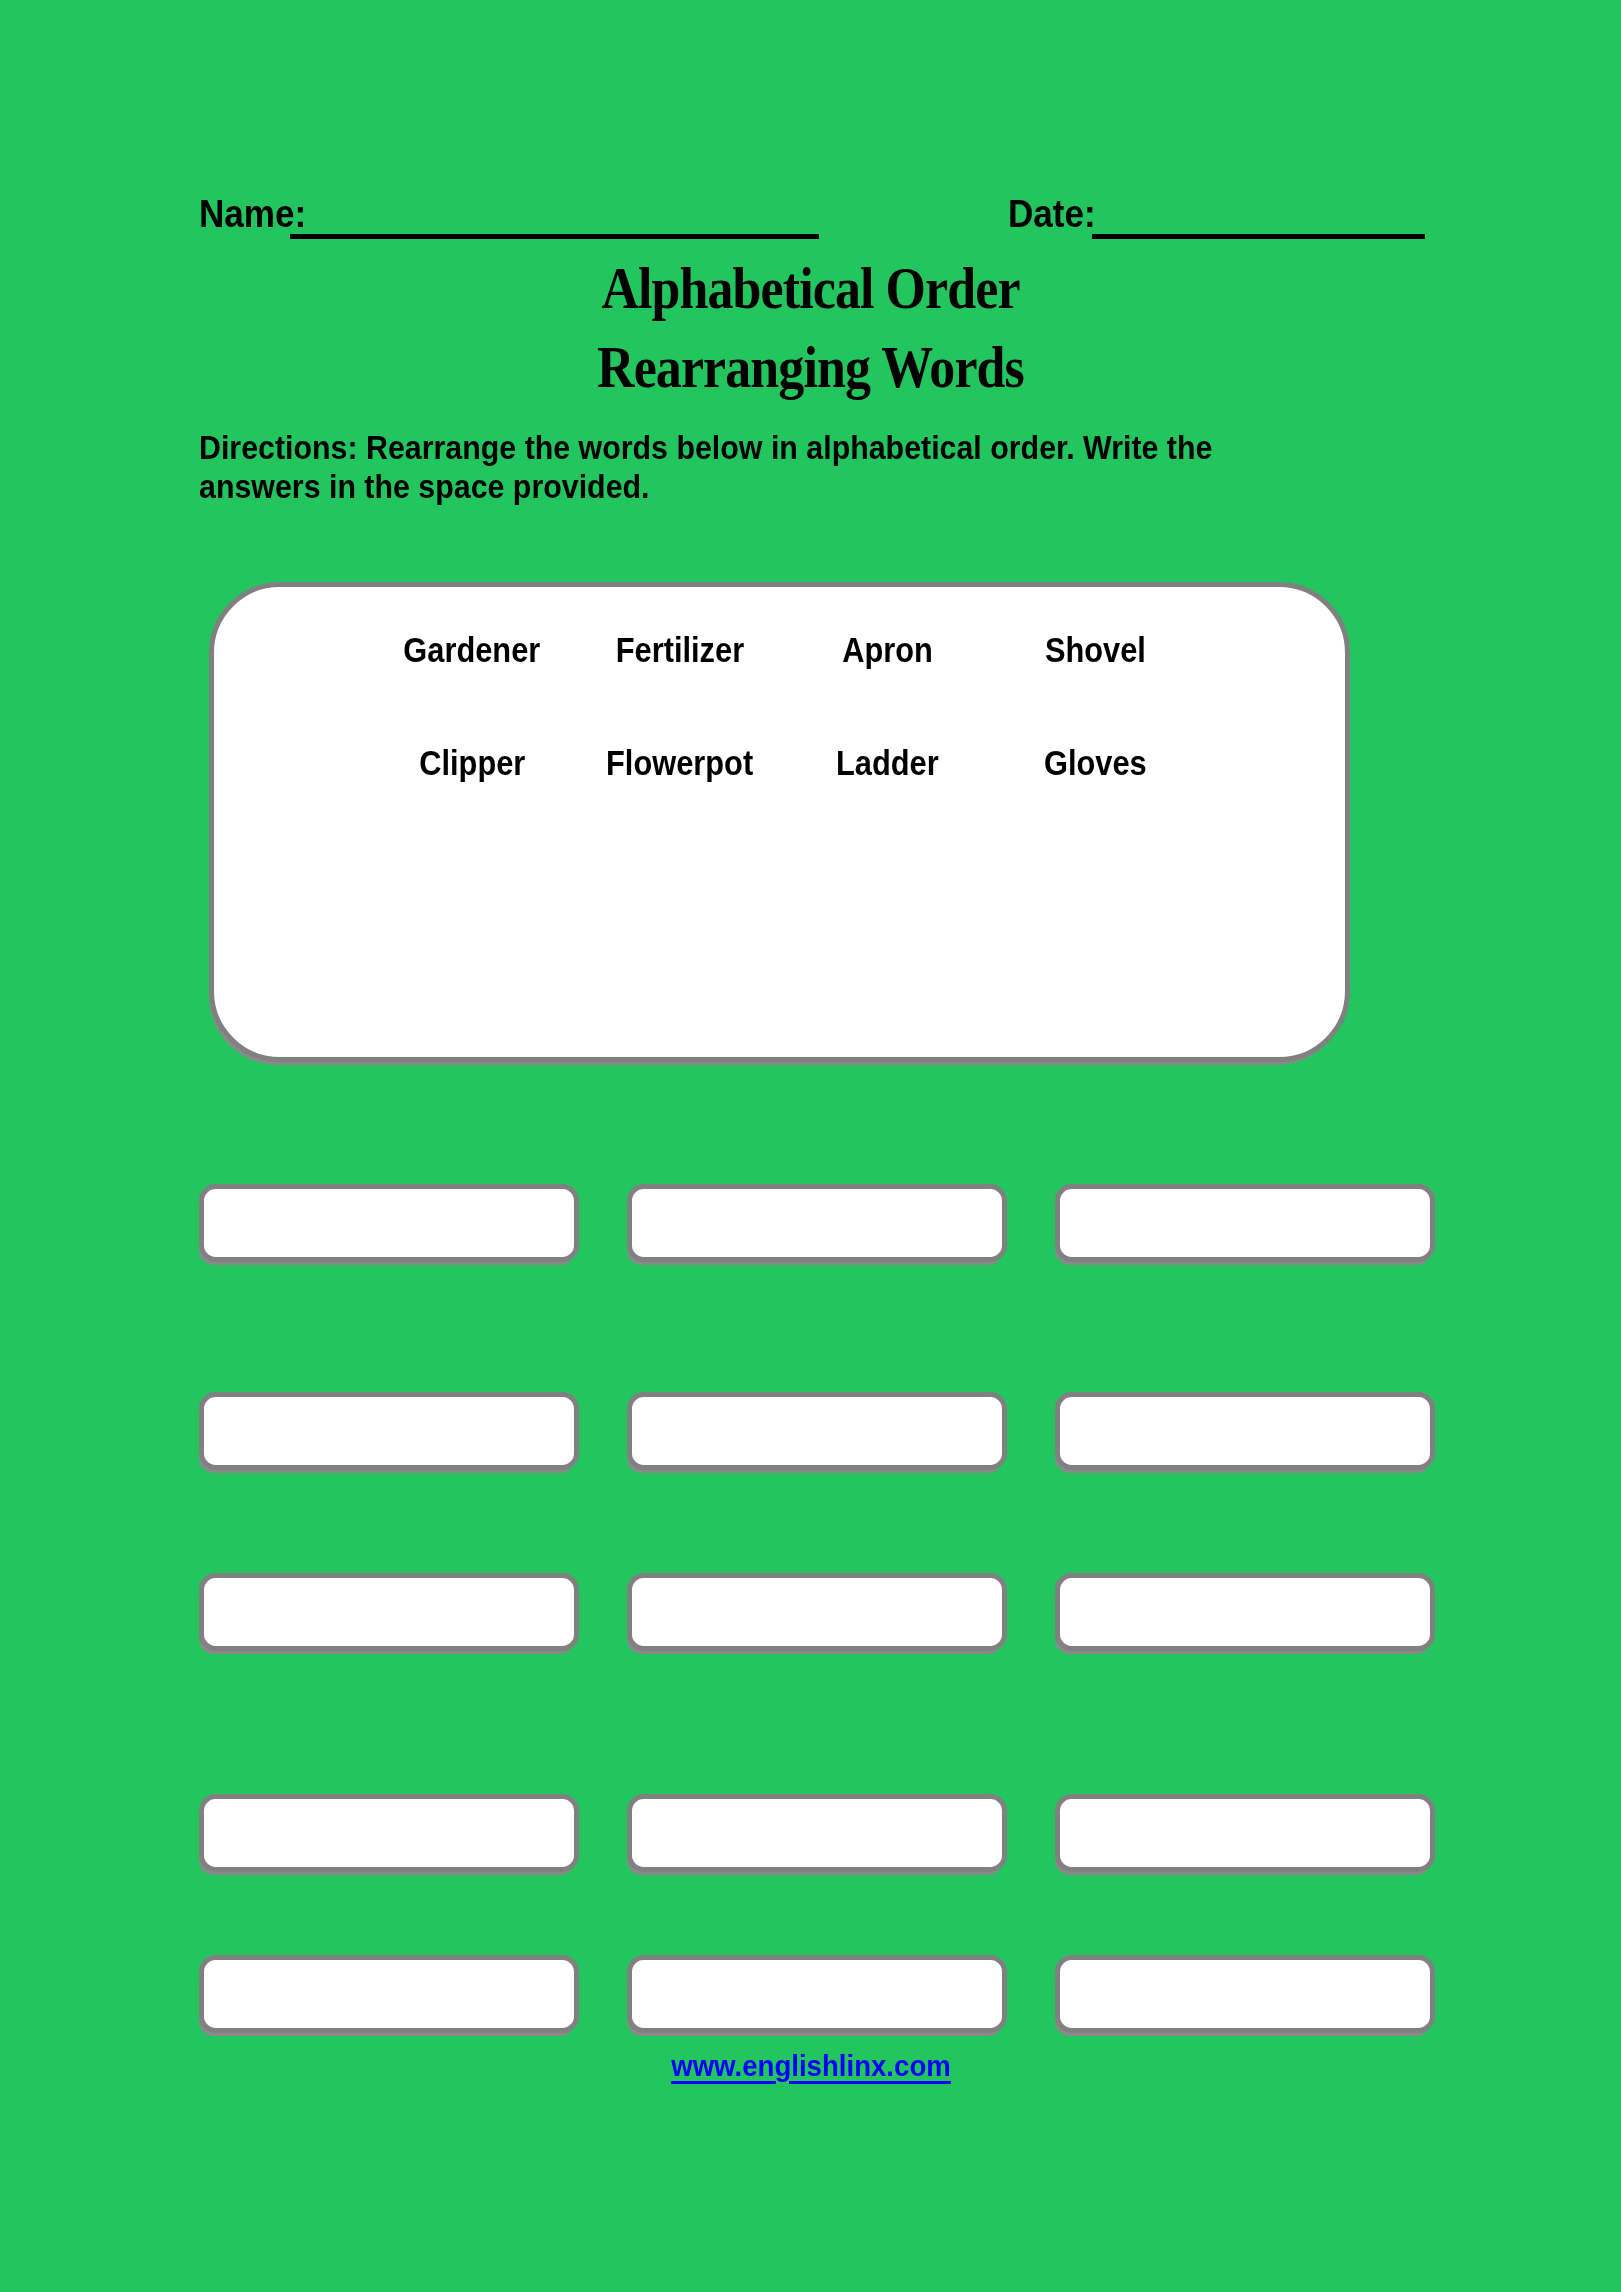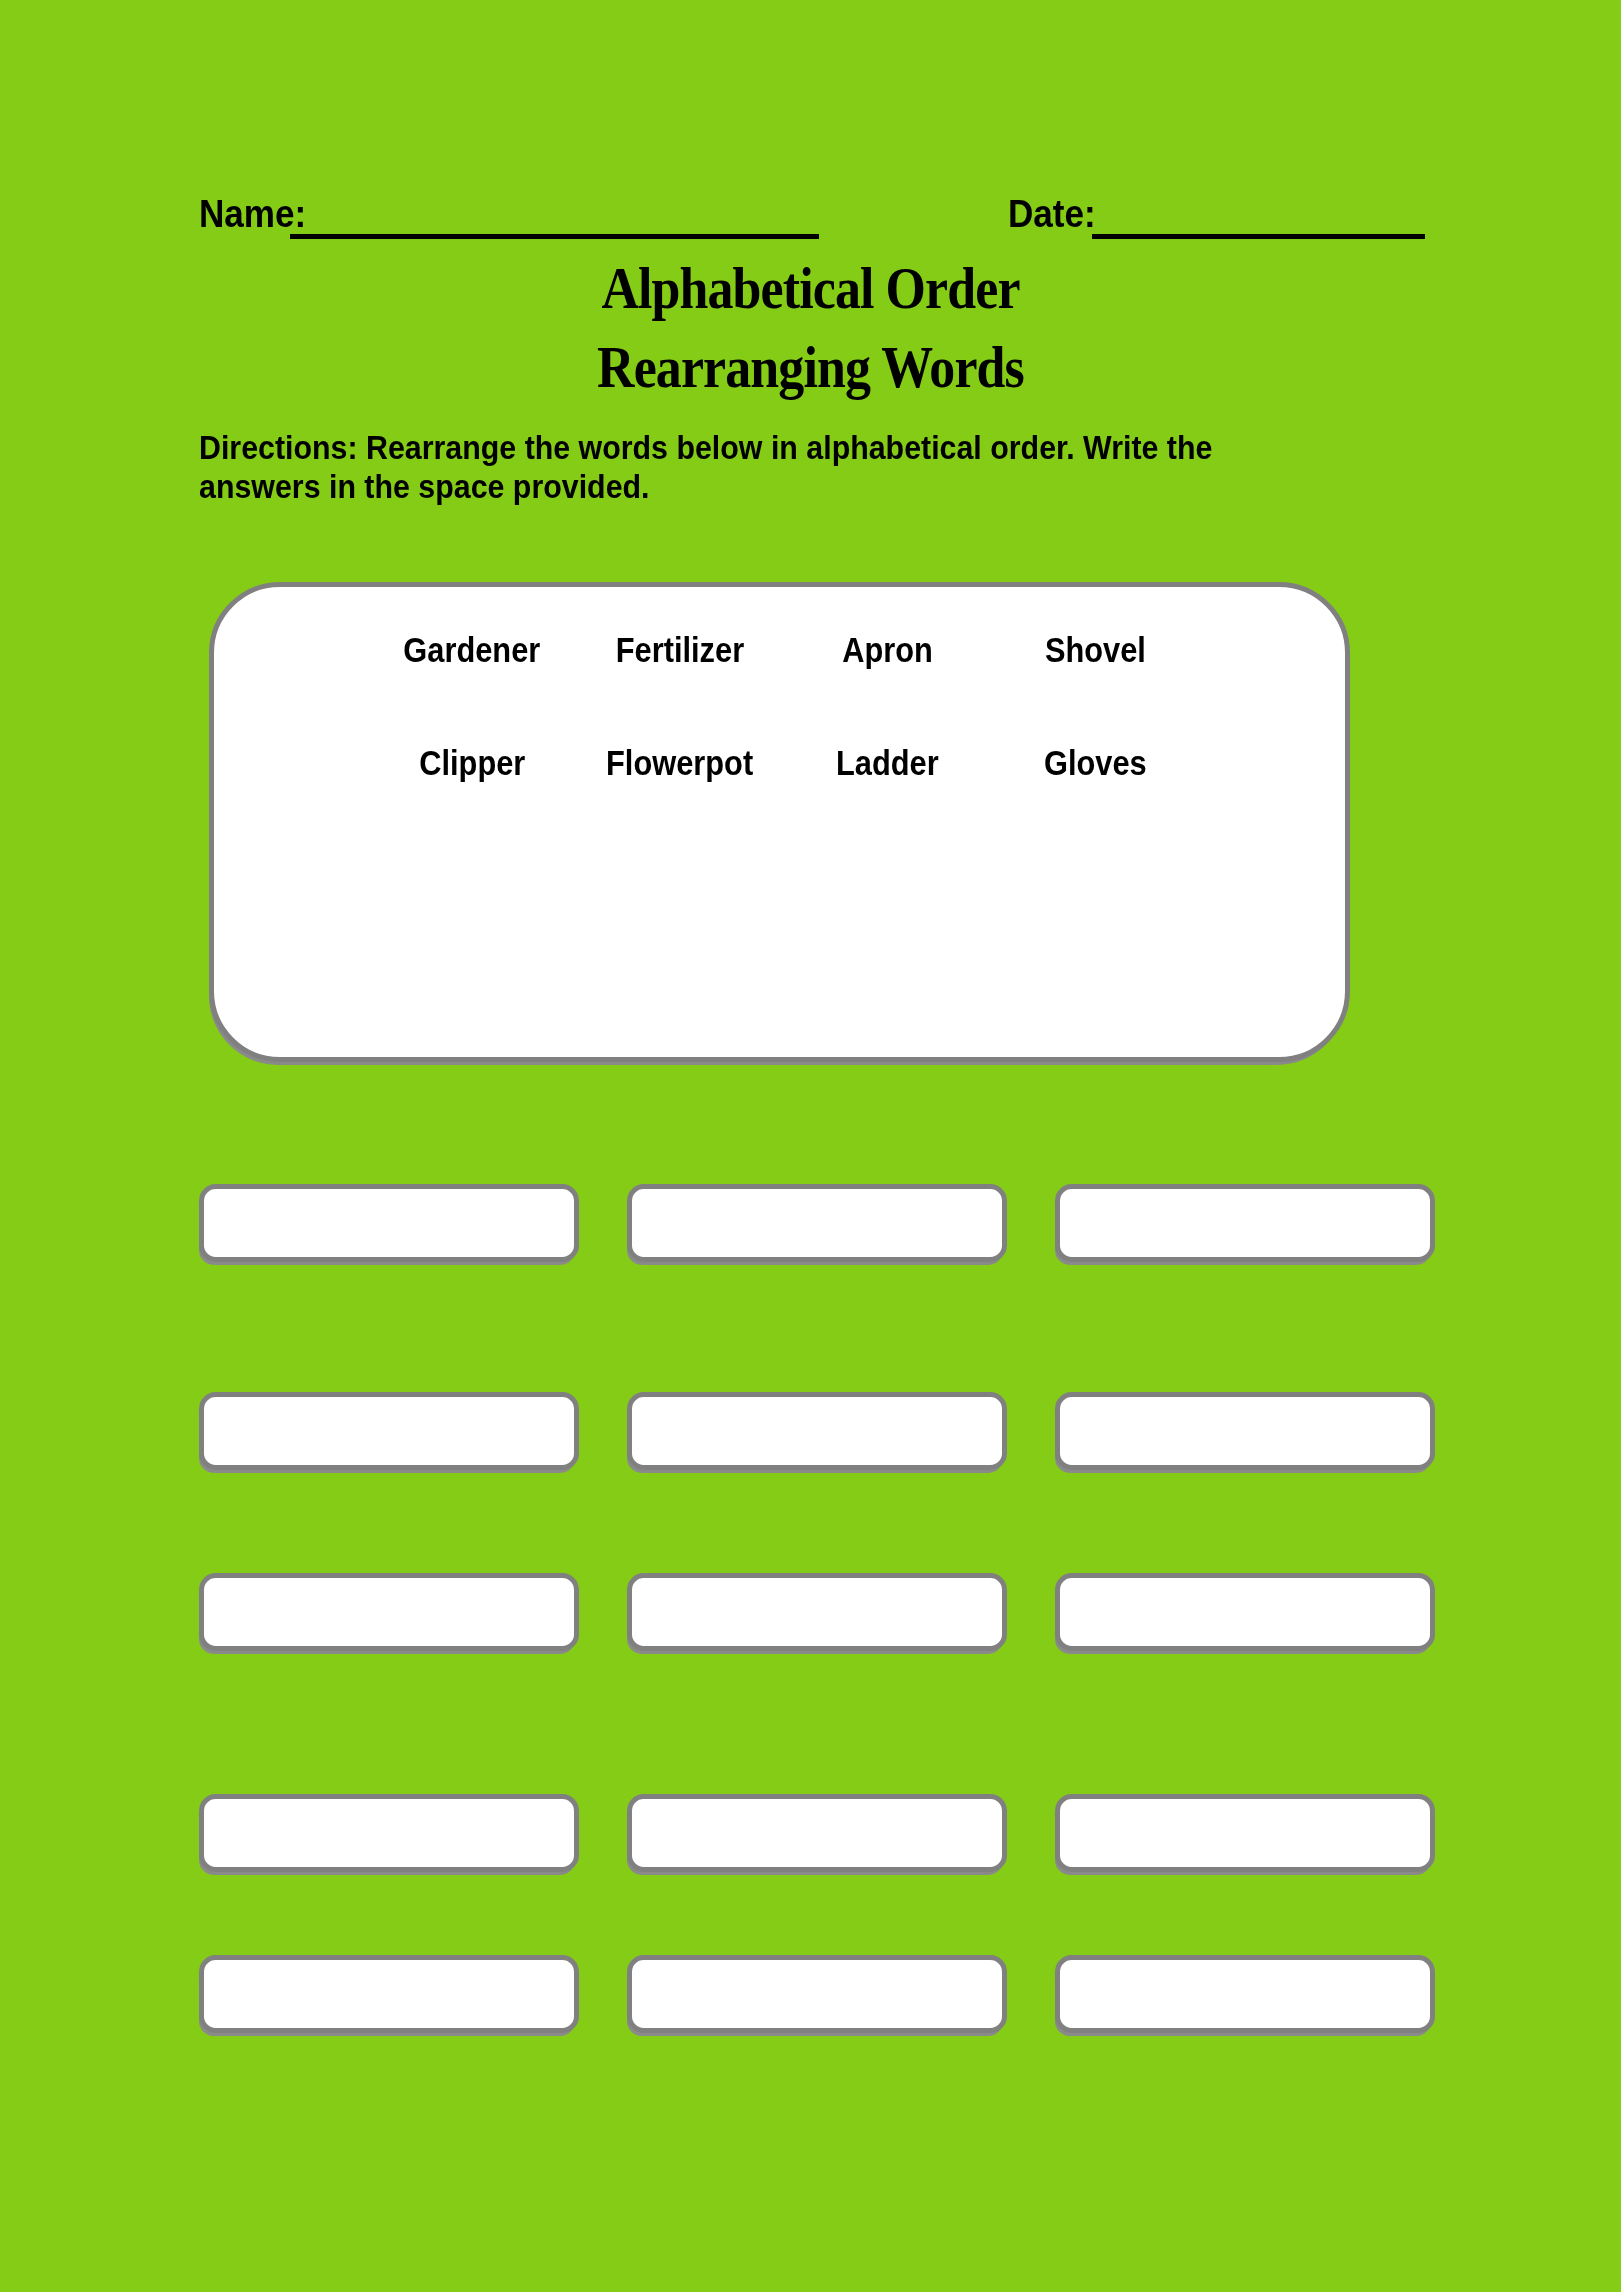--- a/index.html
+++ b/index.html
@@ -1,20 +1,20 @@
 <!DOCTYPE html>
 <html><head>
 <meta charset="utf-8">
 <style>
   html,body{margin:0;padding:0;}
   body{background:#ffffff;}
   .page{
     position:relative;
     width:1621px;height:2293px;
-    background:#84cc16;
+    background:#22c55e;
     overflow:hidden;
     font-family:"Liberation Sans",sans-serif;
     color:#000;
     text-decoration:underline;
   }
   
   .hdr-label{
     position:absolute;top:192px;
     font-weight:700;font-size:39px;line-height:43px;
     transform:scaleX(.9);transform-origin:left center;
@@ -150,15 +150,18 @@
     <div class="answer-box"></div>
     <div class="answer-box"></div>
     <div class="answer-box"></div>
   </div>
   <div class="answer-row r5">
     <div class="answer-box"></div>
     <div class="answer-box"></div>
     <div class="answer-box"></div>
   </div>
 
+  <div class="footer">
+    <a href="www.englishlinx.com">www.englishlinx.com</a>
+  </div>
 
 </div>
 
 
 </body></html>

